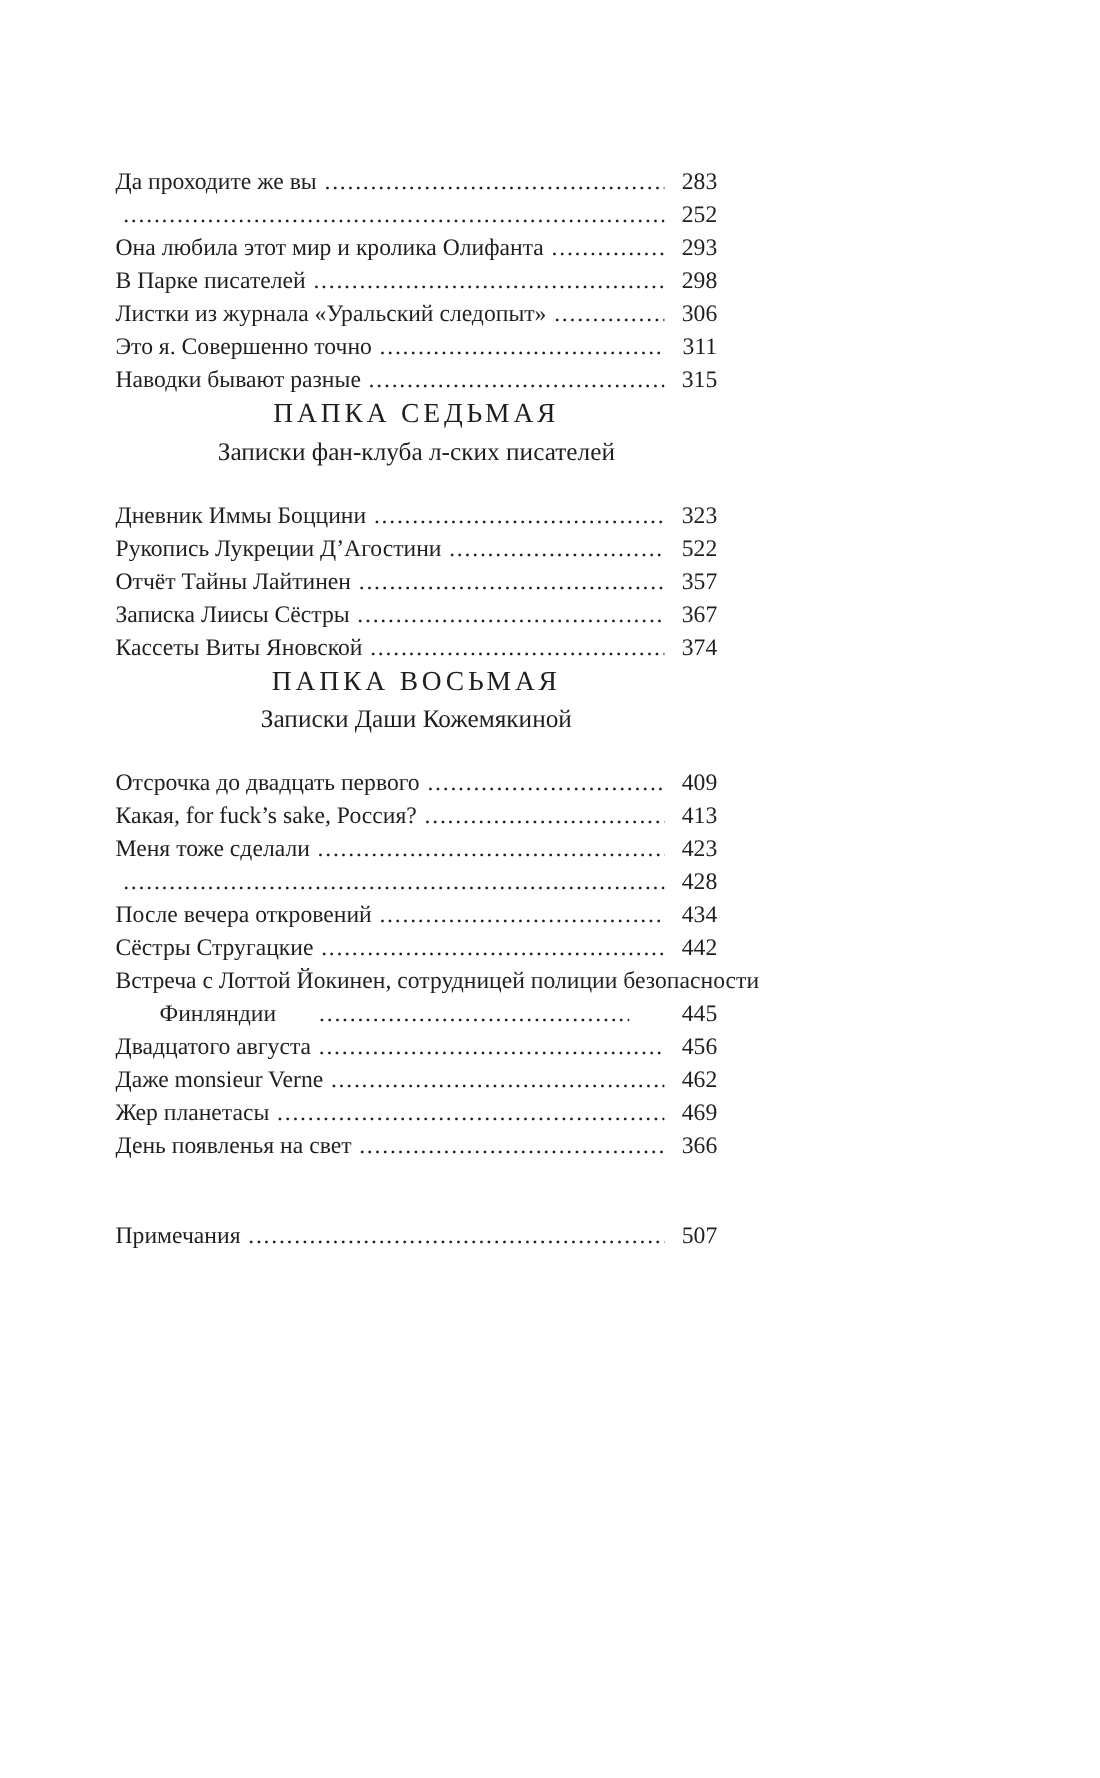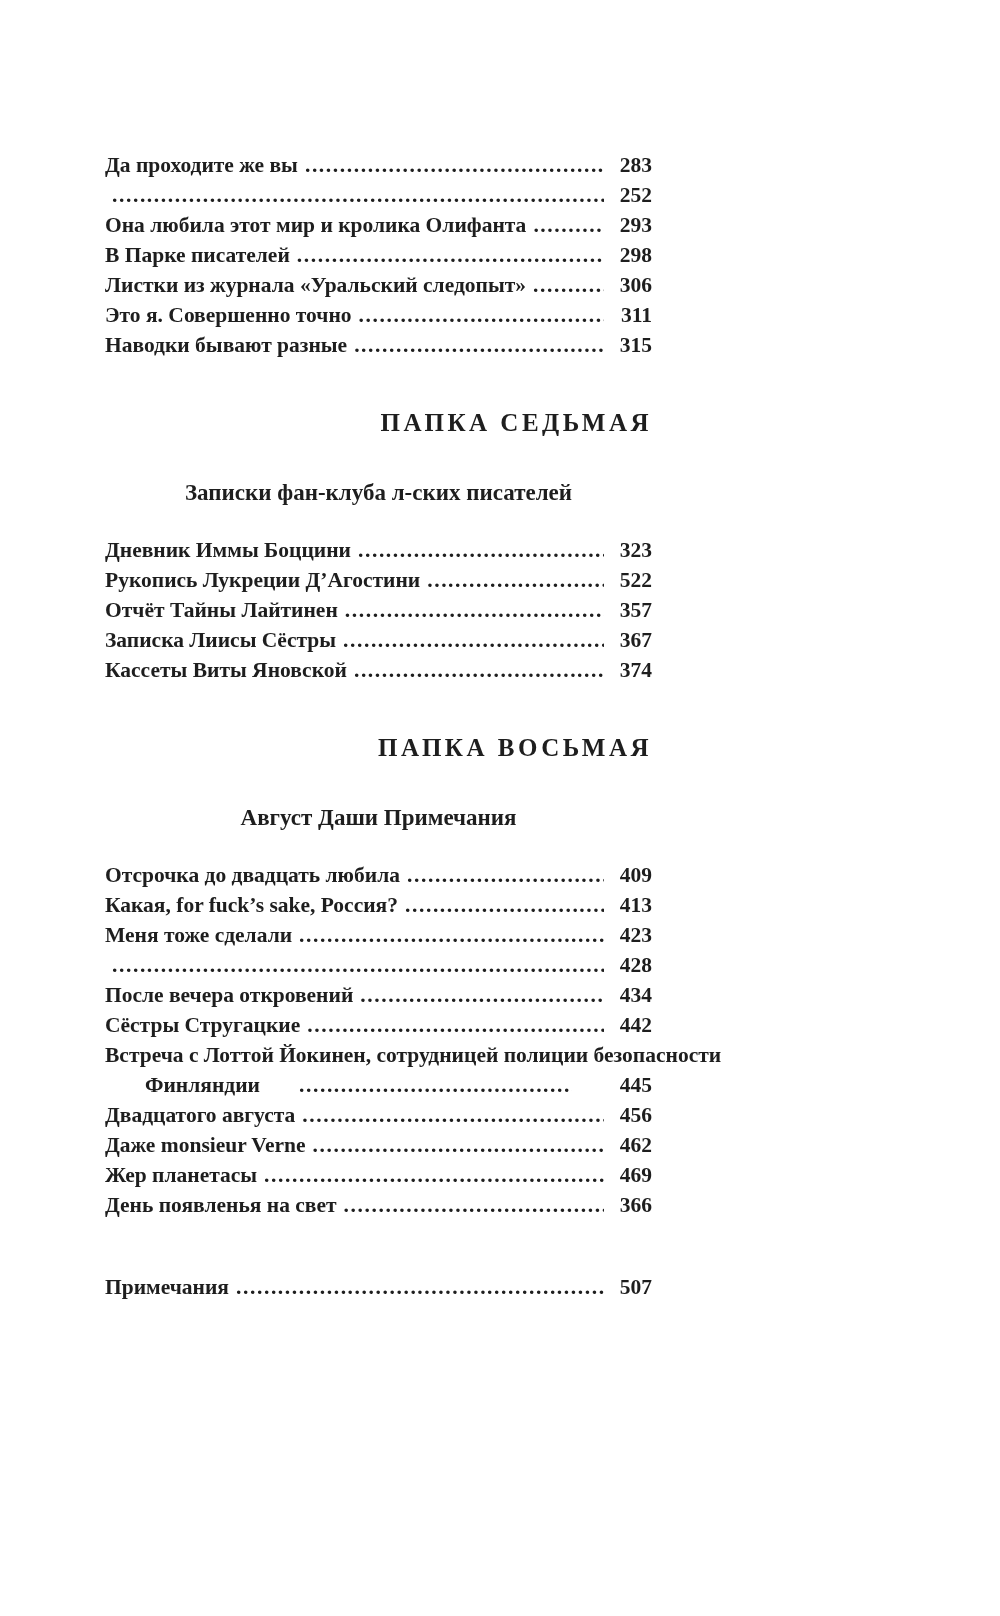--- a/index.html
+++ b/index.html
@@ -12,38 +12,35 @@
     height: 1616px;
     overflow: hidden;
     font-family: "Liberation Serif", "DejaVu Serif", serif;
     color: #1e1e1e;
   }
   .page {
     box-sizing: border-box;
     width: 832px;
     height: 1616px;
     padding: 150px 180px 0 105px;
-    font-weight: bold;
   }
   .toc-section { }
   .toc-section.section-gap { margin-top: 52px; }
 
   .section-heading {
-    text-align: right;
+    text-align: center;
     font-size: 25px;
     line-height: 34px;
     letter-spacing: 0.14em;
-    margin-top: 46px;
   }
   .section-subtitle {
     text-align: center;
     font-size: 23px;
     line-height: 33px;
     margin-bottom: 26px;
-    margin-top: 36px;
   }
 
   .toc-entry {
     font-size: 21.5px;
     line-height: 30px;
   }
   .entry-preline {
     white-space: nowrap;
   }
   .entry-row {
@@ -163,24 +160,24 @@
         <div class="toc-entry">
           <div class="entry-row">
             <span class="entry-title">Кассеты Виты Яновской</span>
             <span class="leader"></span>
             <span class="entry-page">374</span>
           </div>
         </div>
       </div>
       <div class="toc-section">
         <div class="section-heading">ПАПКА ВОСЬМАЯ</div>
-        <div class="section-subtitle">Август Даши Примечания</div>
-        <div class="toc-entry">
-          <div class="entry-row">
-            <span class="entry-title">Отсрочка до двадцать любила</span>
+        <div class="section-subtitle">Записки Даши Кожемякиной</div>
+        <div class="toc-entry">
+          <div class="entry-row">
+            <span class="entry-title">Отсрочка до двадцать первого</span>
             <span class="leader"></span>
             <span class="entry-page">409</span>
           </div>
         </div>
         <div class="toc-entry">
           <div class="entry-row">
             <span class="entry-title">Какая, for fuck’s sake, Россия?</span>
             <span class="leader"></span>
             <span class="entry-page">413</span>
           </div>

